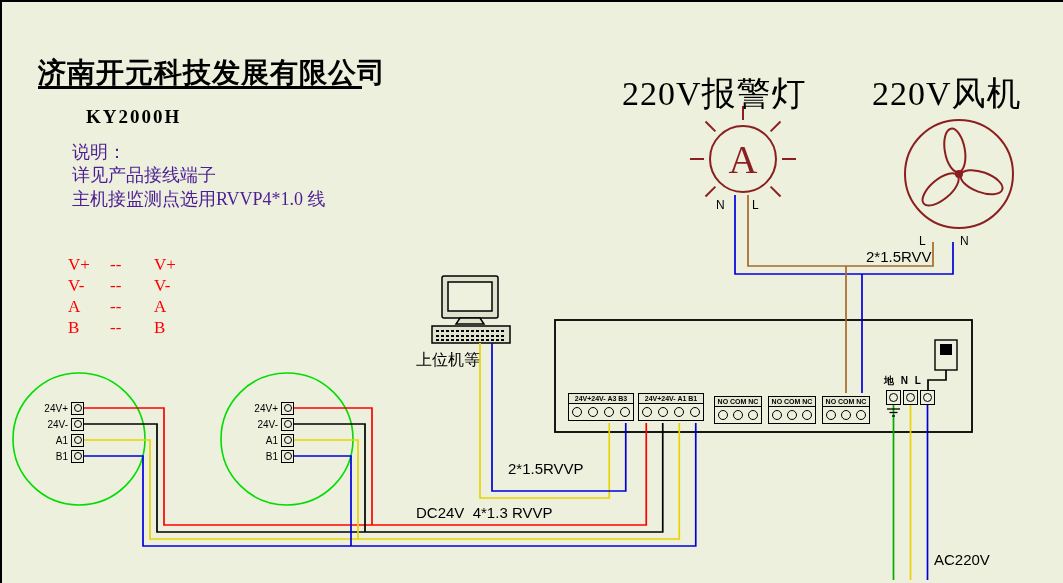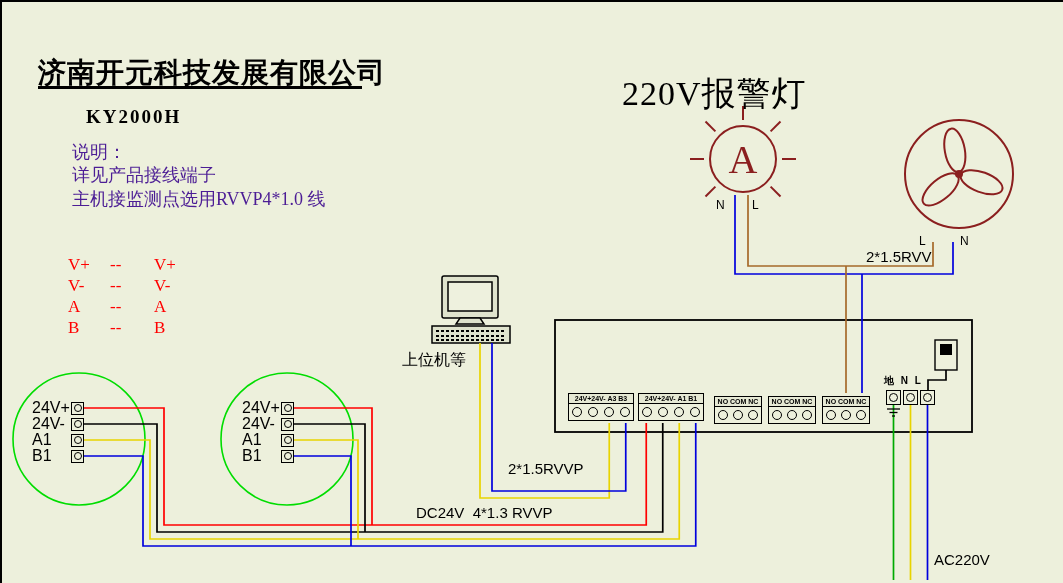--- a/index.html
+++ b/index.html
@@ -35,21 +35,21 @@
   .pw-label{position:absolute;font-size:10px;font-weight:bold;
             font-family:"Liberation Sans",sans-serif;letter-spacing:2px;}
   .pw-row{position:absolute;display:flex;gap:2px;}
   .pw-sq{width:15px;height:15px;border:1px solid #000;box-sizing:border-box;
          display:flex;align-items:center;justify-content:center;background:#edf0dc;}
   .pw-dot{width:7px;height:7px;border:1px solid #000;border-radius:50%;}
 
   
   .sensor{position:absolute;font-family:"Liberation Sans",sans-serif;}
   .s-row{display:flex;align-items:center;height:16px;}
-  .s-label{width:36px;font-size:16px;padding-right:3px;}
+  .s-label{width:36px;text-align:right;font-size:10px;padding-right:3px;}
   .s-sq{width:13px;height:13px;border:1px solid #000;box-sizing:border-box;
         display:flex;align-items:center;justify-content:center;background:#edf0dc;}
   .s-dot{width:6px;height:6px;border:1px solid #000;border-radius:50%;}
 </style>
 </head>
 <body>
 
 <div class="stage">
 
   <svg class="abs" style="left:0;top:0;" width="1063" height="583" viewBox="0 0 1063 583">
@@ -156,33 +156,34 @@
       <span>A</span>
     </div>
     <div class="map-row">
       <span class="map-a">B</span>
       <span class="map-sep">--</span>
       <span>B</span>
     </div>
   </div>
 
   <div class="abs dev-title" style="left:620px;top:38px;">220V报警灯</div>
+  <div class="abs dev-title" style="left:870px;top:38px;">220V风机</div>
 
   <div class="abs nl-label" style="left:714px;top:196px;">N</div>
   <div class="abs nl-label" style="left:750px;top:196px;">L</div>
 
   <div class="abs nl-label" style="left:917px;top:232px;">L</div>
   <div class="abs nl-label" style="left:958px;top:232px;">N</div>
 
   <div class="abs cable-label" style="left:864px;top:246px;">2*1.5RVV</div>
   <div class="abs cable-label" style="left:506px;top:458px;">2*1.5RVVP</div>
   <div class="abs cable-label pre" style="left:414px;top:502px;">DC24V  4*1.3 RVVP</div>
   <div class="abs cable-label" style="left:932px;top:549px;">AC220V</div>
 
-  <div class="abs host-label" style="left:400px;top:348px;">上位机等</div>
+  <div class="abs host-label" style="left:414px;top:348px;">上位机等</div>
 
   <div class="tgroup" style="left:566px;top:391px;width:66px;">
     <div class="tg-label">24V+24V- A3 B3</div>
     <div class="tg-terms">
       <span class="tg-c"></span>
       <span class="tg-c"></span>
       <span class="tg-c"></span>
       <span class="tg-c"></span>
     </div>
   </div>

